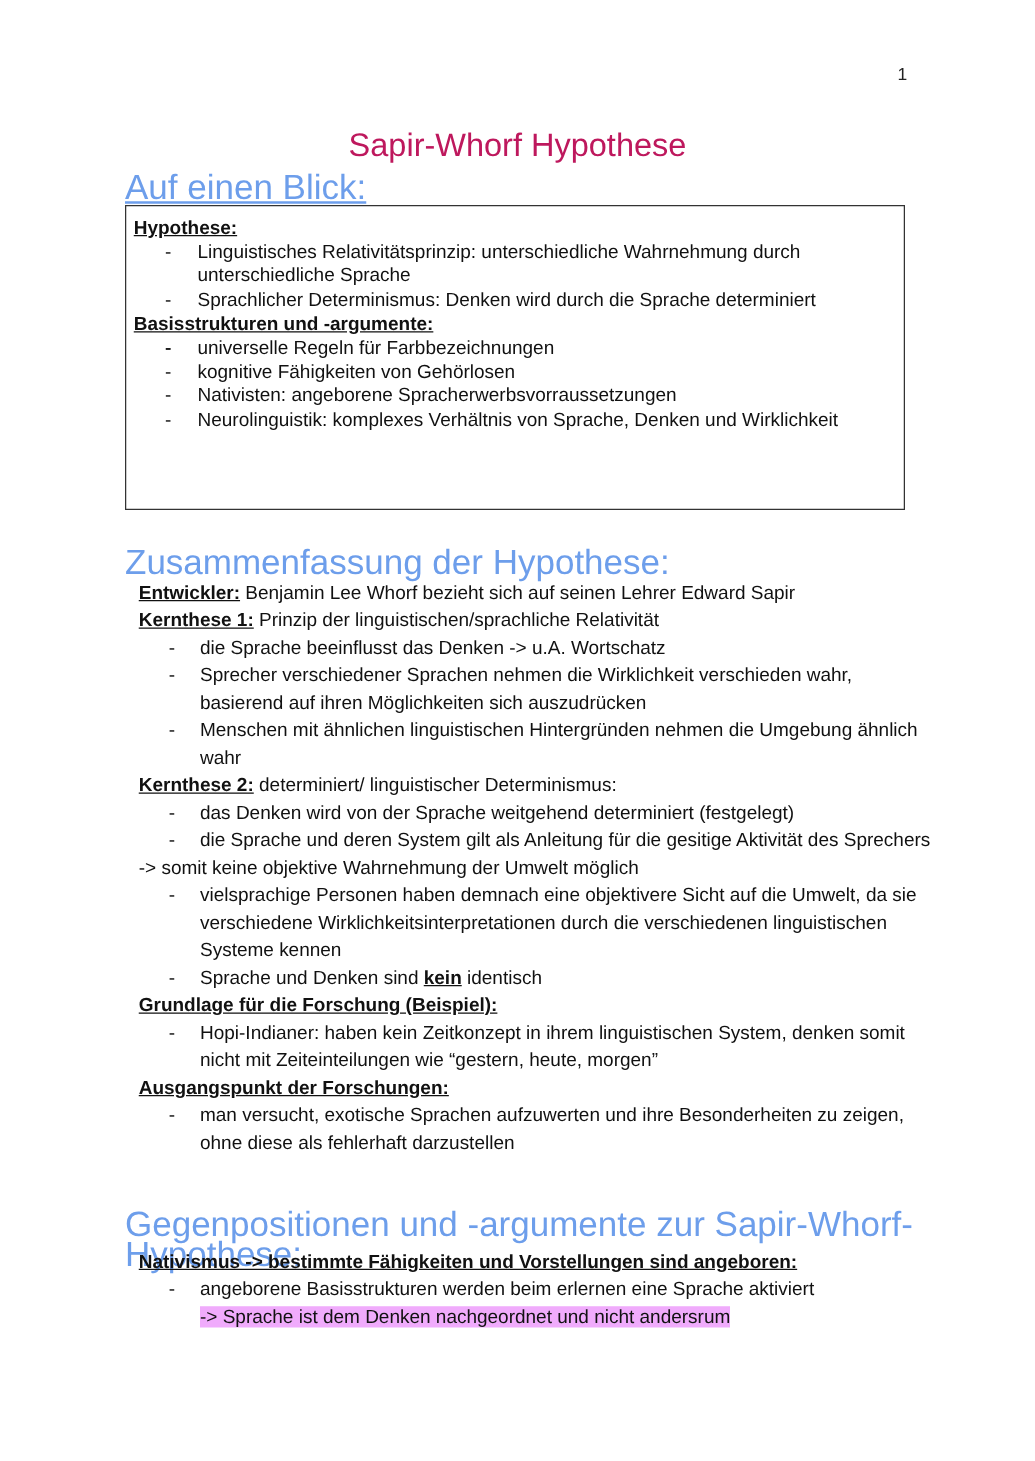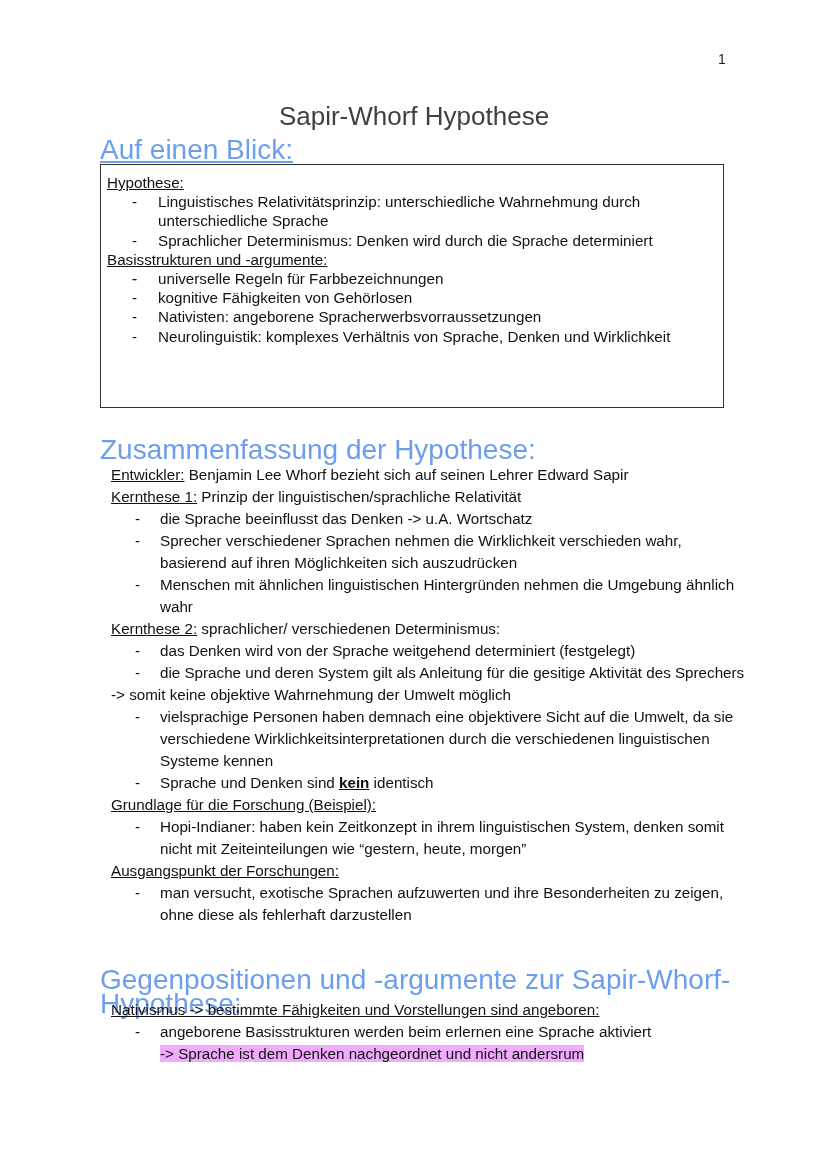--- a/index.html
+++ b/index.html
@@ -22,21 +22,21 @@
       font-size: 14px;
       color: #222;
     }
     .doc-title {
       position: absolute;
       top: 100px;
       left: 0;
       width: 828px;
       text-align: center;
       font-size: 26px;
-      color: #404040;
+      color: #be185d;
       line-height: 32px;
     }
     .h-sub {
       position: absolute;
       left: 100px;
       font-size: 28px;
       color: #6d9eeb;
       line-height: 24px;
     }
     .h-sub.underline { text-decoration: underline; }
@@ -52,21 +52,21 @@
       font-size: 15.2px;
       line-height: 19.2px;
     }
     .body-block {
       position: absolute;
       left: 111px;
       width: 640px;
       font-size: 15.2px;
       line-height: 22px;
     }
-    .u { text-decoration: underline; }
+    .u { text-decoration: underline; font-weight: bold; }
     .bu { text-decoration: underline; font-weight: bold; }
     ul.dash {
       list-style: none;
       margin: 0;
       padding: 0;
     }
     ul.dash li {
       position: relative;
       padding-left: 50px;
     }
@@ -146,21 +146,21 @@
     <li>
       <span class="dash-mark">-</span>
       <span>Sprecher verschiedener Sprachen nehmen die Wirklichkeit verschieden wahr, basierend auf ihren Möglichkeiten sich auszudrücken</span>
     </li>
     <li>
       <span class="dash-mark">-</span>
       <span>Menschen mit ähnlichen linguistischen Hintergründen nehmen die Umgebung ähnlich wahr</span>
     </li>
   </ul>
   <div>
-    <span class="u">Kernthese 2:</span><span> sprachlicher/ verschiedenen Determinismus:</span>
+    <span class="u">Kernthese 2:</span><span> determiniert/ linguistischer Determinismus:</span>
   </div>
   <ul class="dash">
     <li>
       <span class="dash-mark">-</span>
       <span>das Denken wird von der Sprache weitgehend determiniert (festgelegt)</span>
     </li>
     <li>
       <span class="dash-mark">-</span>
       <span>die Sprache und deren System gilt als Anleitung für die gesitige Aktivität des Sprechers</span>
     </li>

